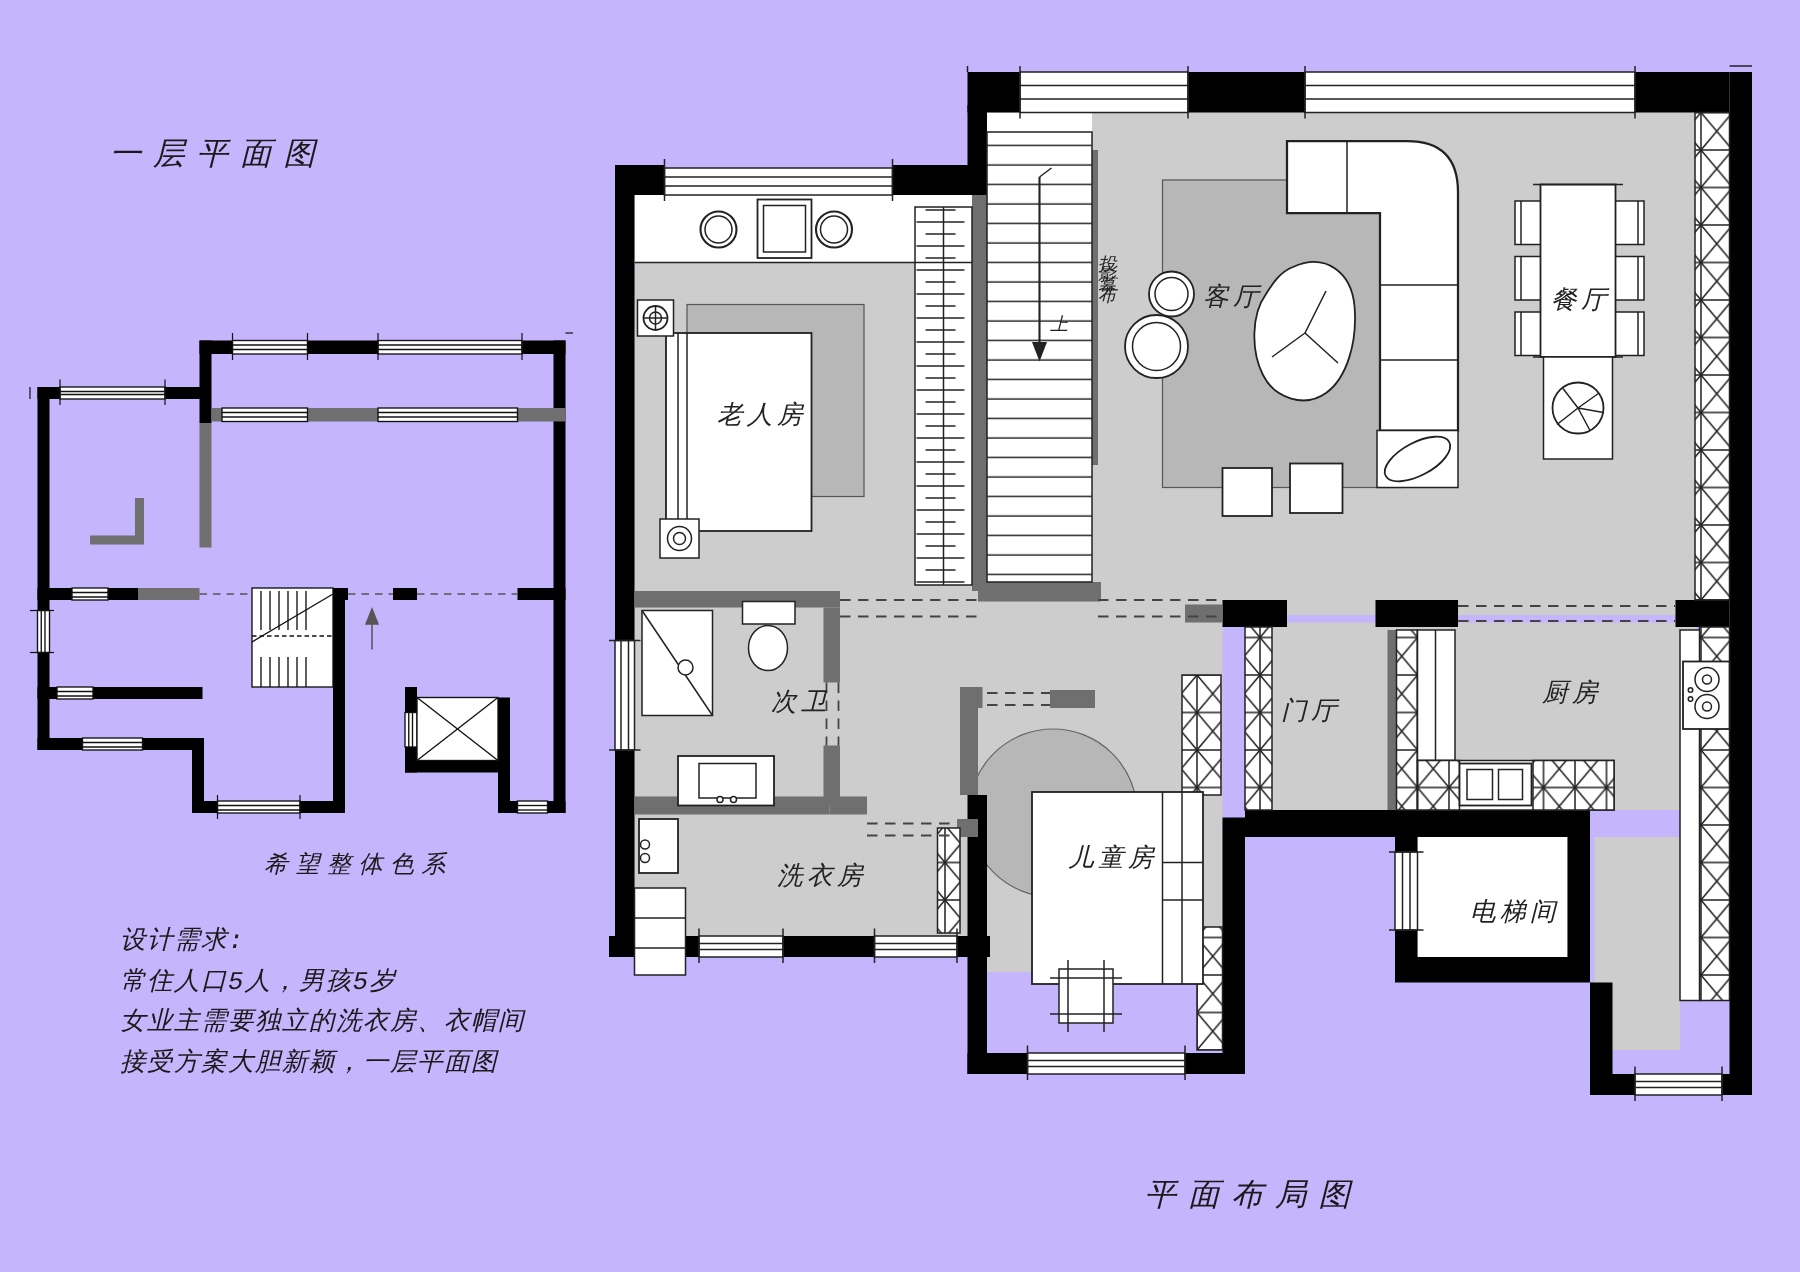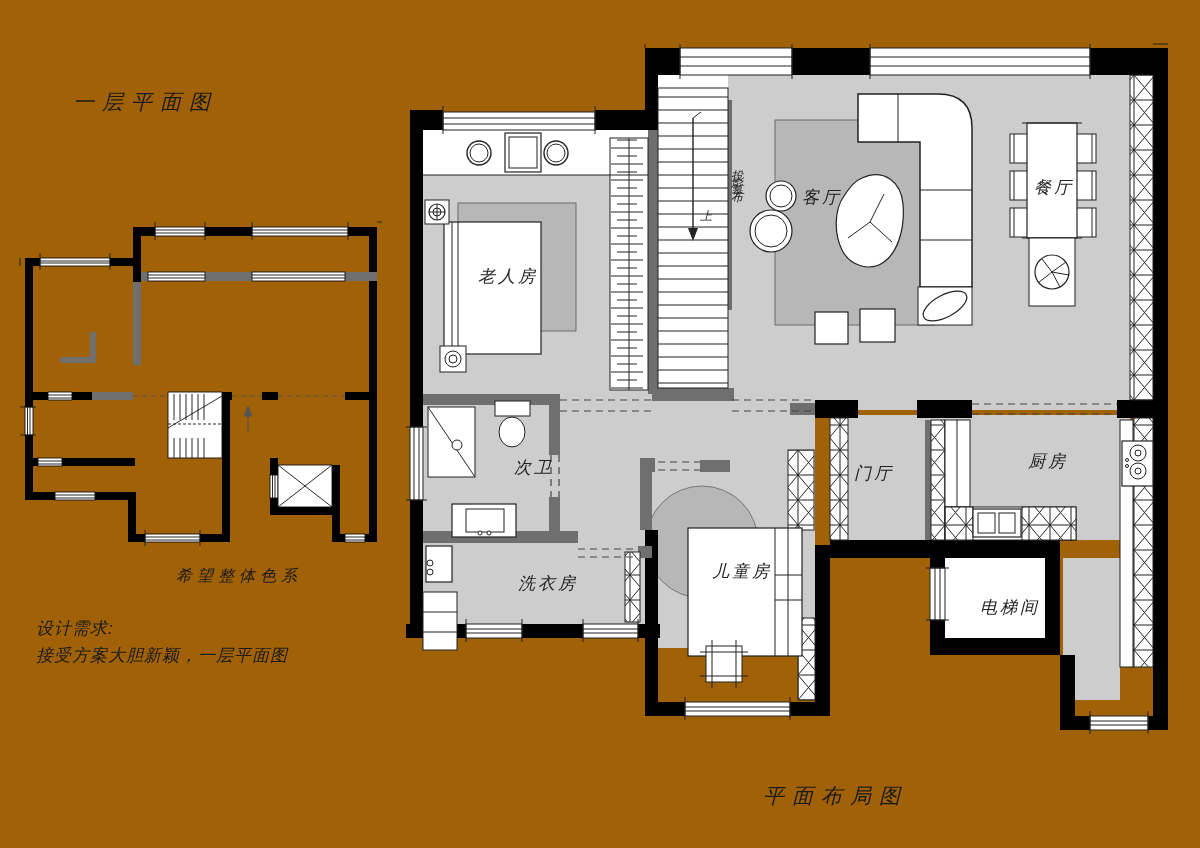--- a/index.html
+++ b/index.html
@@ -1,24 +1,24 @@
 <!DOCTYPE html>
 <html><head>
 <meta charset="utf-8">
 <style>
   html,body{margin:0;padding:0;background:#fff;}
-  #canvas{position:relative;width:1200px;height:848px;background:#a16207;overflow:hidden;
-          font-family:Liberation Sans, sans-serif;color:#1a1a1a;}
+  #canvas{position:relative;width:1200px;height:848px;background:#c4b5fd;overflow:hidden;
+          font-family:Liberation Mono, monospace;color:#1a1a1a;}
   .lbl{position:absolute;font-style:italic;white-space:nowrap;}
   .title{font-size:21px;letter-spacing:8px;}
   .subtitle{font-size:16px;letter-spacing:5px;}
   .room{font-size:17px;letter-spacing:3px;color:#222;}
   .vert{writing-mode:vertical-rl;letter-spacing:7px;font-size:12px;}
   .req{position:absolute;left:36px;top:615px;font-size:17px;line-height:27px;font-style:italic;letter-spacing:1px;}
-  .req div{white-space:nowrap;}
+  .req div{white-space:nowrap;margin-left:44px;}
   svg{position:absolute;left:0;top:0;}
 </style>
 </head>
 <body>
 
 <div id="canvas">
 
 <svg width="1200" height="848" viewBox="0 0 1200 848">
   <defs>
     <pattern id="xh" width="21" height="25" patternUnits="userSpaceOnUse">
@@ -442,27 +442,29 @@
     </g>
   </g>
 </svg>
 
   <div class="lbl title" style="left:73px;top:88px;">一层平面图</div>
   <div class="lbl subtitle" style="left:176px;top:566px;">希望整体色系</div>
   <div class="lbl title" style="left:763px;top:782px;">平面布局图</div>
 
   <div class="req">
     <div>设计需求:</div>
+    <div>常住人口5人，男孩5岁</div>
+    <div>女业主需要独立的洗衣房、衣帽间</div>
     <div>接受方案大胆新颖，一层平面图</div>
   </div>
 
   <div class="lbl room" style="left:478px;top:265px;">老人房</div>
   <div class="lbl room vert" style="left:728px;top:160px;height:95px;">投影幕布</div>
   <div class="lbl room" style="left:802px;top:186px;">客厅</div>
-  <div class="lbl room" style="left:1034px;top:176px;">餐厅</div>
+  <div class="lbl room" style="left:1034px;top:188px;">餐厅</div>
   <div class="lbl room" style="left:474px;top:456px;margin-left:40px;">次卫</div>
   <div class="lbl room" style="left:518px;top:572px;">洗衣房</div>
   <div class="lbl room" style="left:712px;top:560px;">儿童房</div>
   <div class="lbl room" style="left:854px;top:462px;">门厅</div>
   <div class="lbl room" style="left:1028px;top:450px;">厨房</div>
   <div class="lbl room" style="left:980px;top:596px;">电梯间</div>
   <div class="lbl room" style="left:700px;top:208px;font-size:12px;">上</div>
 
 </div>
 

